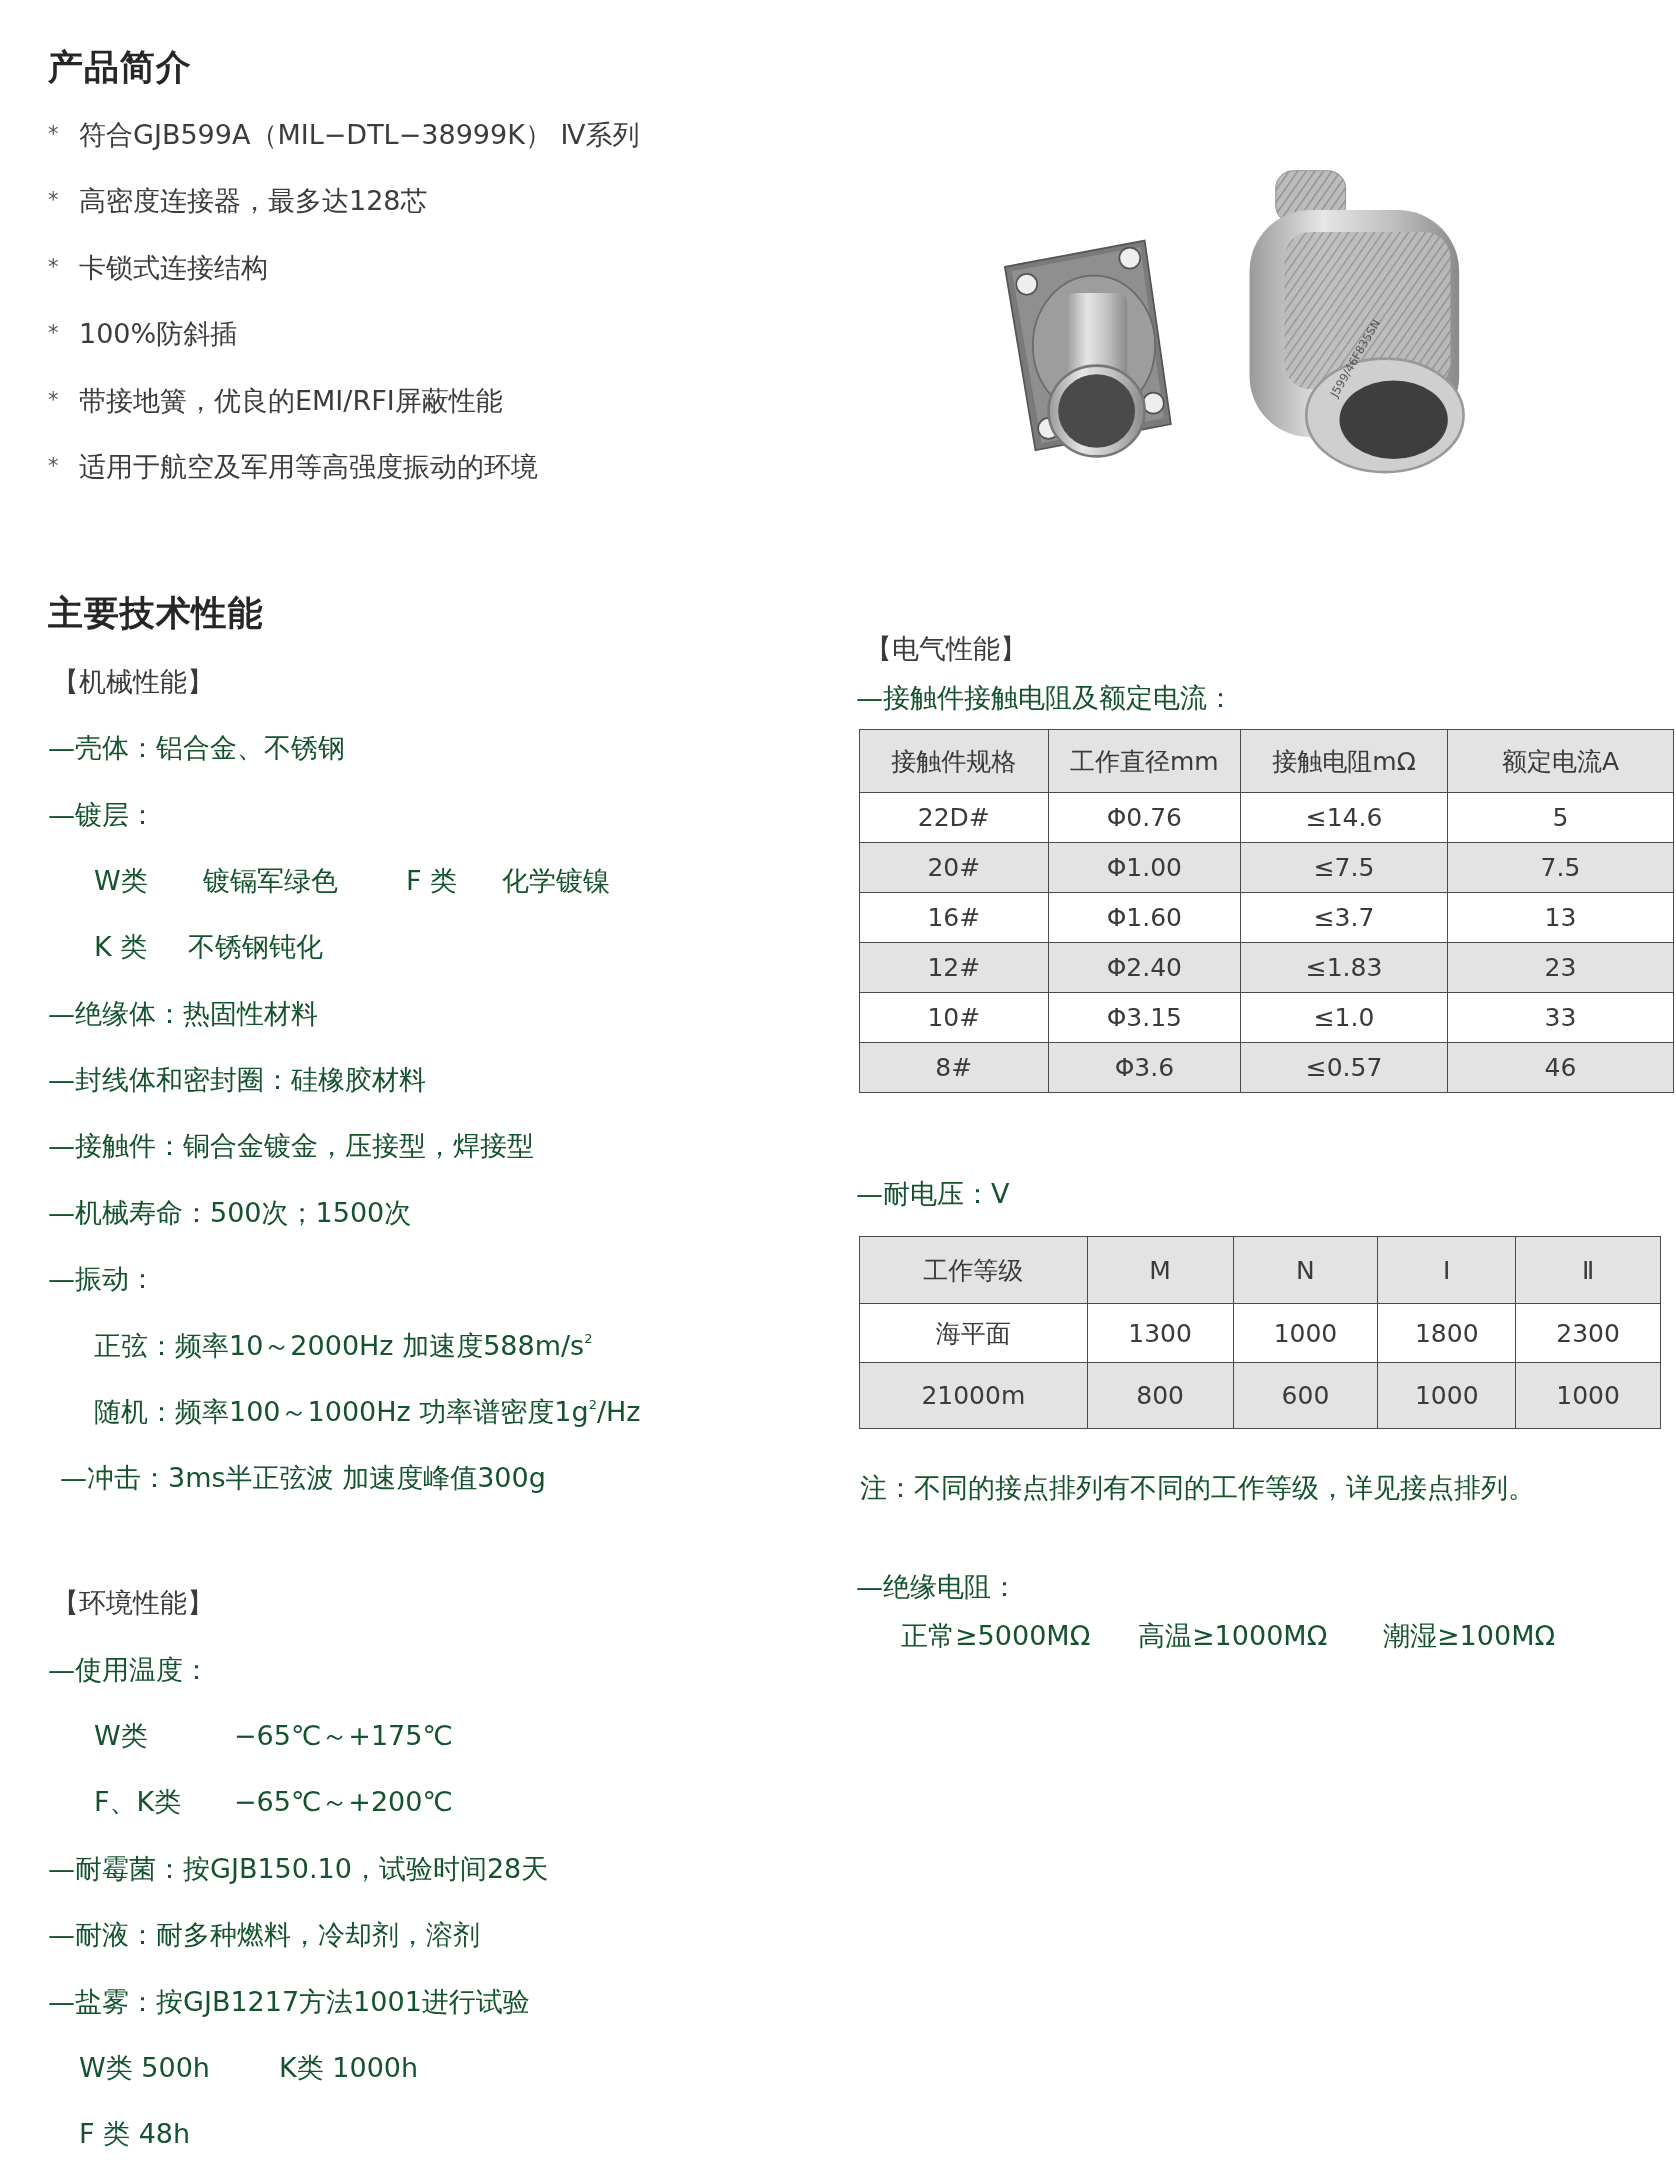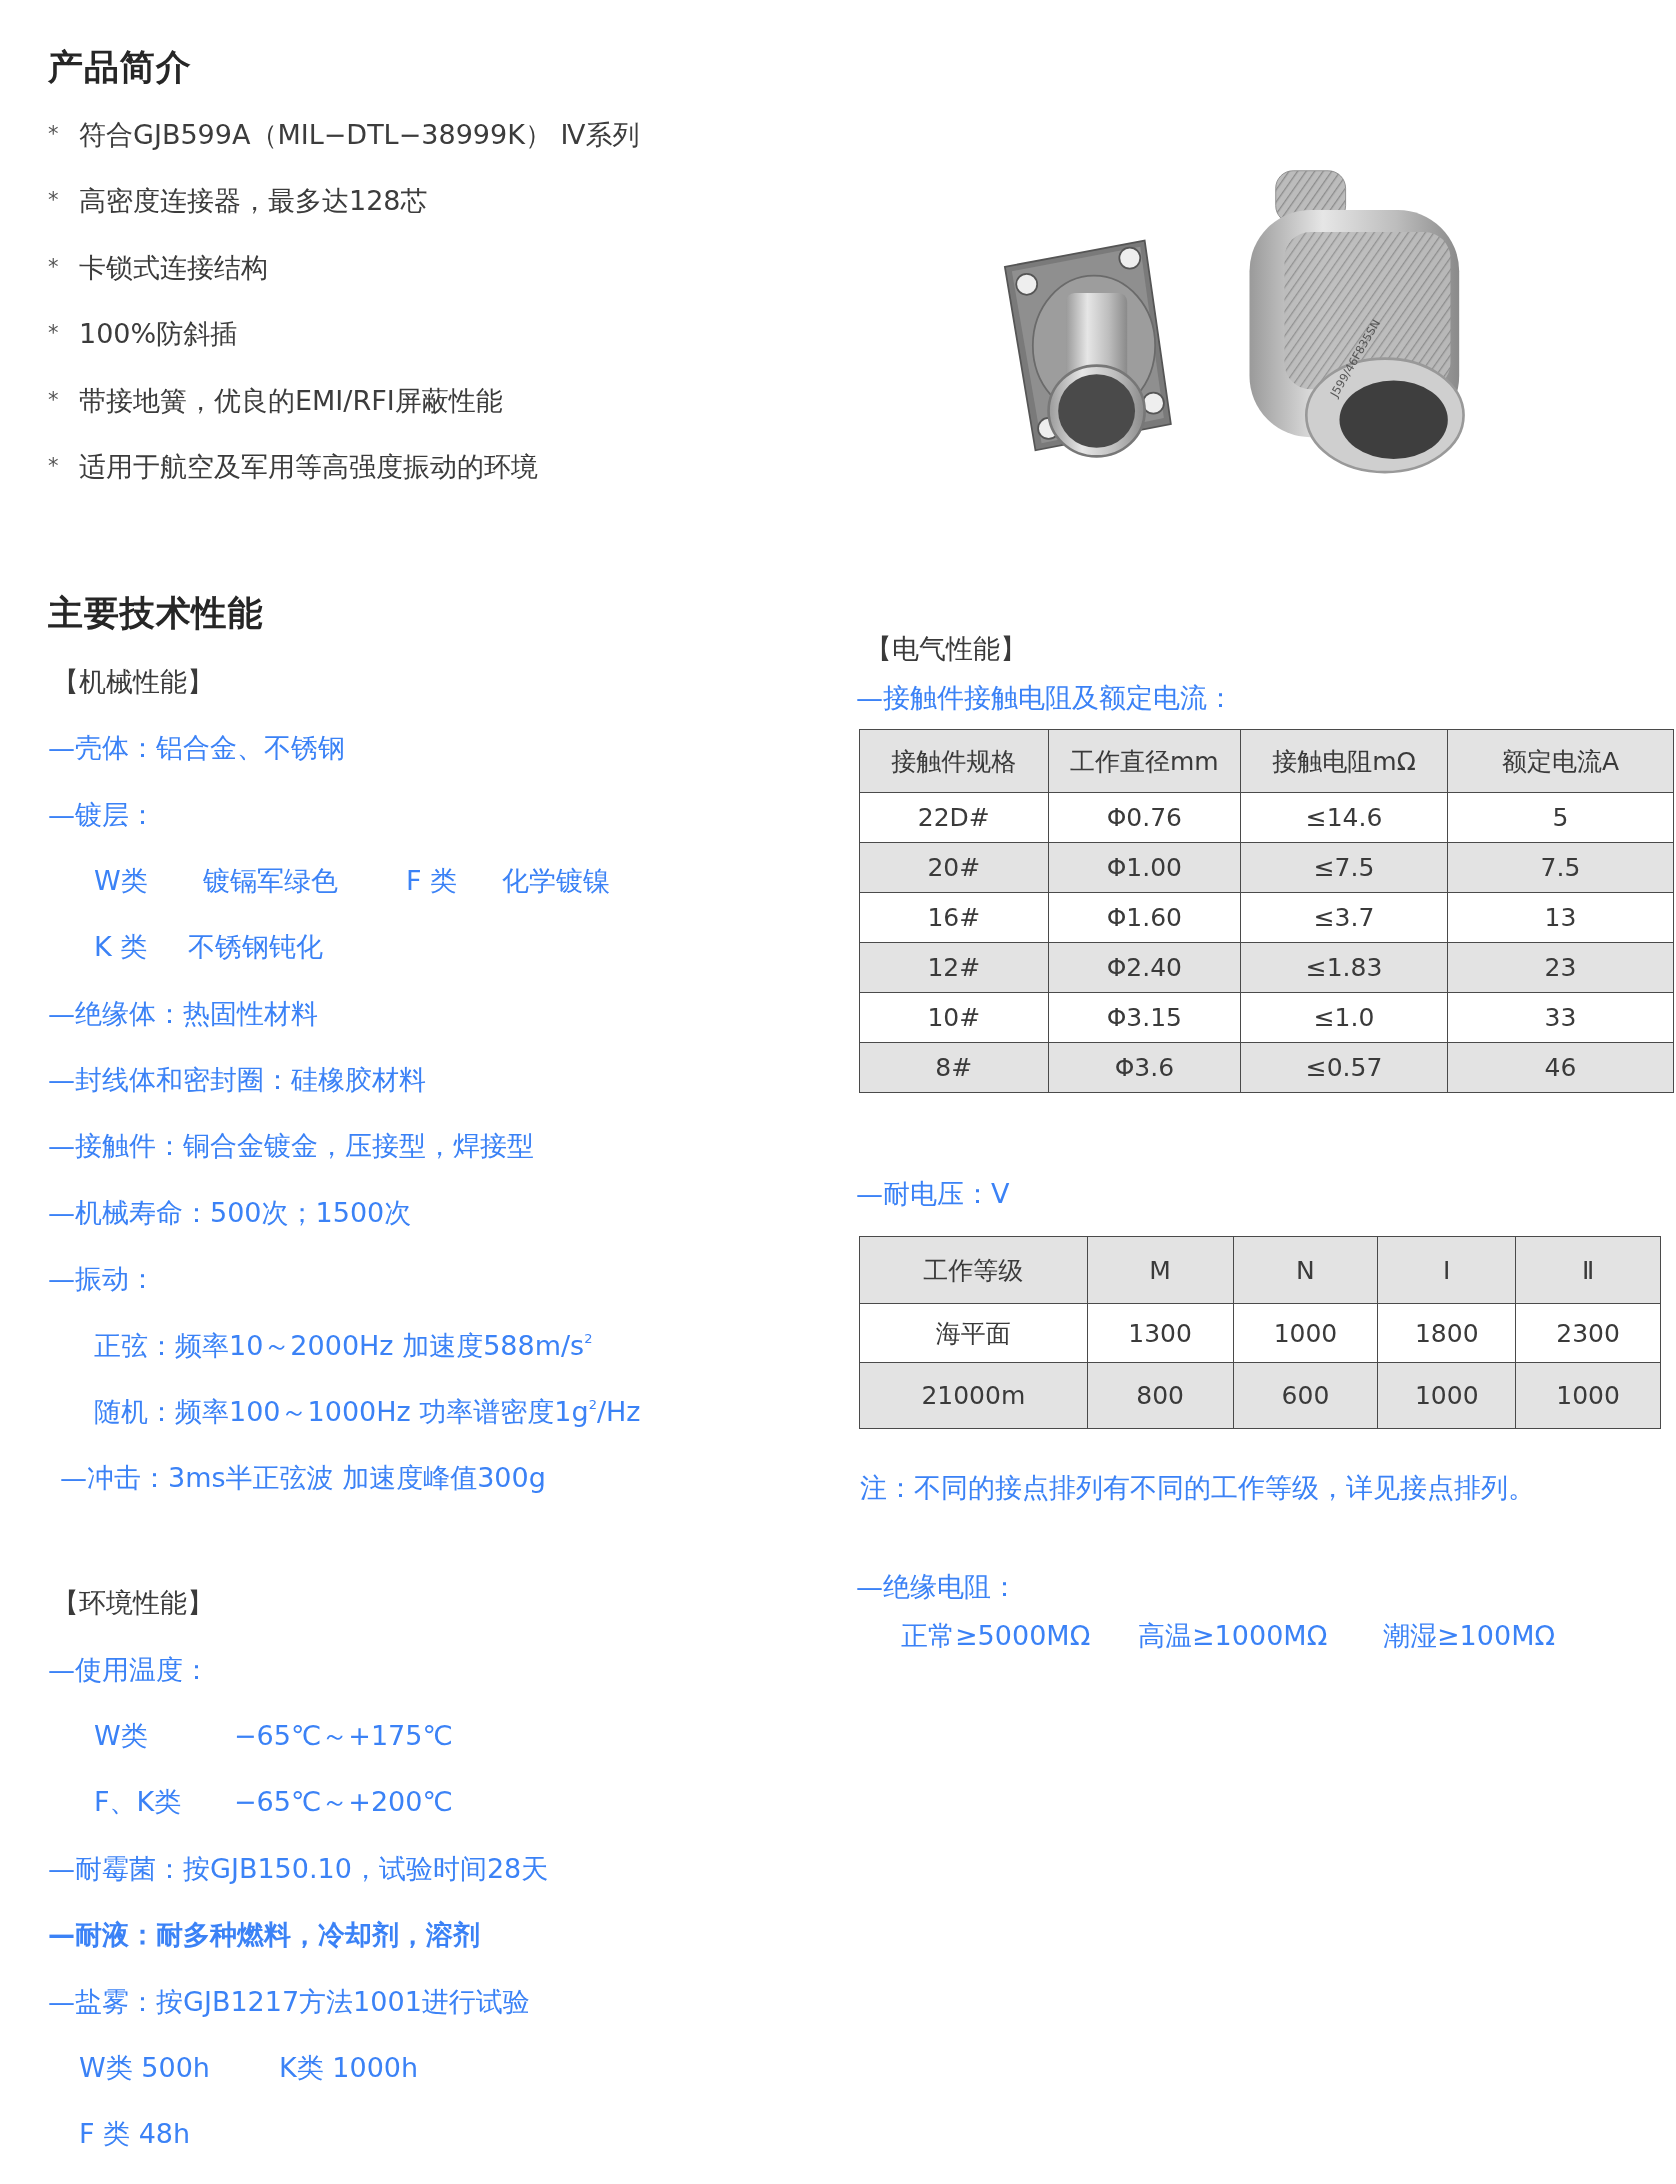--- a/index.html
+++ b/index.html
@@ -6,21 +6,21 @@
   body {
     width: 1677px; height: 2184px; position: relative; overflow: hidden;
     font-family: "DejaVu Sans", "Liberation Sans", sans-serif;
     color: #3a3a3a;
   }
   .abs { position: absolute; white-space: nowrap; }
   .h1 { font-size: 35px; font-weight: bold; color: #262626; letter-spacing: 0.9px; }
   .bullet { font-size: 27px; color: #3c3c3c; }
   .bullet .star { display: inline-block; width: 31px; font-size: 21px; color: #555; vertical-align: 2.6px; }
   .sub { font-size: 27px; color: #3a3a3a; }
-  .line { font-size: 27px; color: #3b82f6; }
+  .line { font-size: 27px; color: #14532d; }
   .line sup { font-size: 13px; vertical-align: 12.2px; }
 
   
   .photo { position: absolute; left: 996px; top: 162px; width: 507px; height: 332px; }
 
   
   table.spec {
     position: absolute; border-collapse: collapse;
     font-size: 25px; color: #3a3a3a;
   }
@@ -117,21 +117,21 @@
 </div>
 <div class="abs line" style="left:48px; top:1460px;margin-left:12px;">—冲击：3ms半正弦波  加速度峰值300g</div>
 
 <div class="abs sub" style="left:52px; top:1585px;">【环境性能】</div>
 <div class="abs line" style="left:48px; top:1652px;">—使用温度：</div>
 <div class="abs line" style="left:94px; top:1718px;">W类</div>
 <div class="abs line" style="left:234px; top:1718px;">−65℃～+175℃</div>
 <div class="abs line" style="left:94px; top:1784px;">F、K类</div>
 <div class="abs line" style="left:234px; top:1784px;">−65℃～+200℃</div>
 <div class="abs line" style="left:48px; top:1851px;">—耐霉菌：按GJB150.10，试验时间28天</div>
-<div class="abs line" style="left:48px; top:1917px;font-weight:bold;">—耐液：耐多种燃料，冷却剂，溶剂</div>
+<div class="abs line" style="left:48px; top:1917px;">—耐液：耐多种燃料，冷却剂，溶剂</div>
 <div class="abs line" style="left:48px; top:1984px;">—盐雾：按GJB1217方法1001进行试验</div>
 <div class="abs line" style="left:79px; top:2050px;">W类  500h</div>
 <div class="abs line" style="left:279px; top:2050px;">K类  1000h</div>
 <div class="abs line" style="left:79px; top:2116px;">F 类  48h</div>
 
 <div class="abs sub" style="left:865px; top:631px;">【电气性能】</div>
 <div class="abs line" style="left:856px; top:680px;">—接触件接触电阻及额定电流：</div>
 
 <table class="spec" style="left:859px; top:729px; width:815px;">
   <colgroup>

